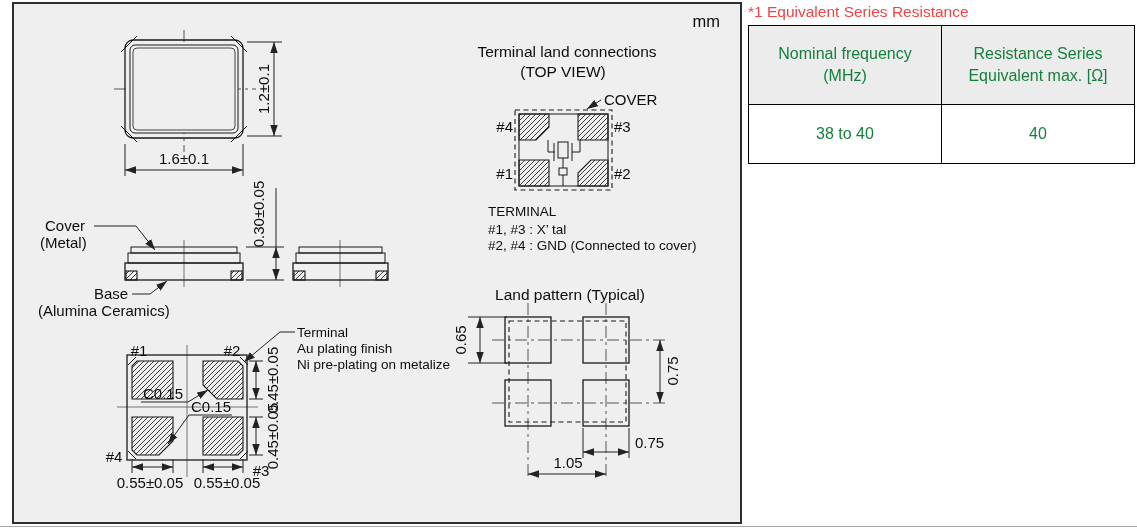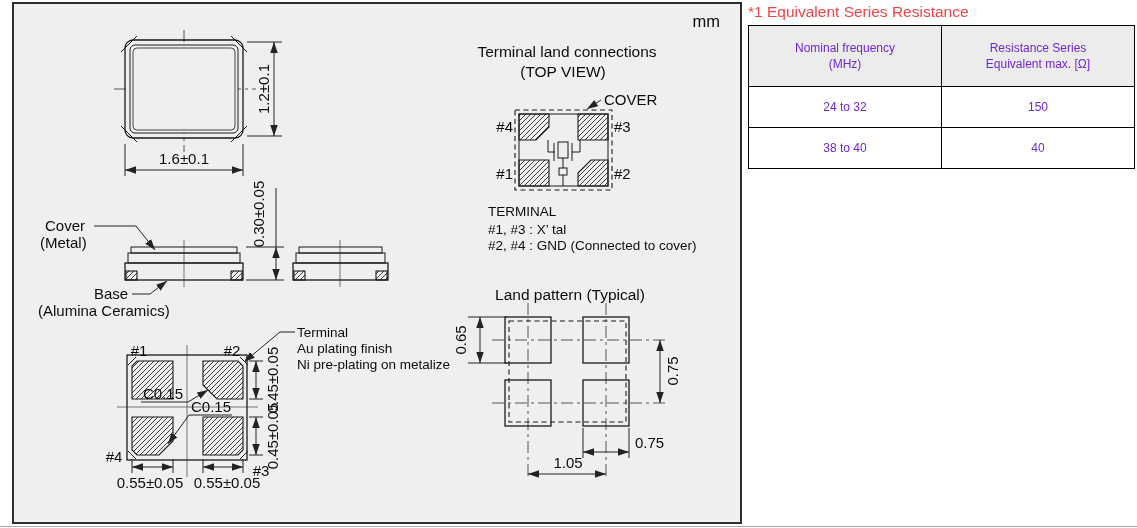--- a/index.html
+++ b/index.html
@@ -19,21 +19,21 @@
   .ln{stroke:#1a1a1a;stroke-width:1;fill:none;}
   .ln2{stroke:#1a1a1a;stroke-width:1.3;fill:none;}
   .cl{stroke:#444;stroke-width:0.9;fill:none;stroke-dasharray:12 4 3 4;}
   .cls{stroke:#555;stroke-width:0.8;fill:none;}
   .dsh{stroke:#1a1a1a;stroke-width:1.1;fill:none;stroke-dasharray:5 3.5;}
   .dim{stroke:#222;stroke-width:1;fill:none;}
   .pad{fill:url(#hatch);stroke:#1a1a1a;stroke-width:1.1;}
   .esr{position:absolute;left:748px;top:3px;width:388px;}
   .esr-title{font-size:15.5px;color:#ef4444;white-space:nowrap;}
   .esr table{border-collapse:collapse;margin-top:4px;width:387px;table-layout:fixed;border:1.5px solid #000;}
-  .esr th,.esr td{border:1px solid #000;text-align:center;color:#6d28d9;font-size:12px;padding:7px;}
+  .esr th,.esr td{border:1px solid #000;text-align:center;color:#15803d;font-size:16px;padding:16px;}
   .esr th{background:#ececec;font-weight:normal;height:46px;line-height:1.35;}
   .esr td{height:26px;}
   .bottom-line{position:absolute;left:0;top:526px;width:1137px;height:1px;background:#a8a8a8;}
 </style>
 </head>
 <body>
 
 <div class="panel">
   <svg width="726" height="516" viewBox="4 4 726 516">
     <defs>
@@ -197,24 +197,20 @@
           <div>(MHz)</div>
         </th>
         <th>
           <div>Resistance Series</div>
           <div>Equivalent max. [Ω]</div>
         </th>
       </tr>
     </thead>
     <tbody>
       <tr>
-        <td>24 to 32</td>
-        <td>150</td>
-      </tr>
-      <tr>
         <td>38 to 40</td>
         <td>40</td>
       </tr>
     </tbody>
   </table>
 </div>
 
 <div class="bottom-line"></div>
 
 </body></html>

